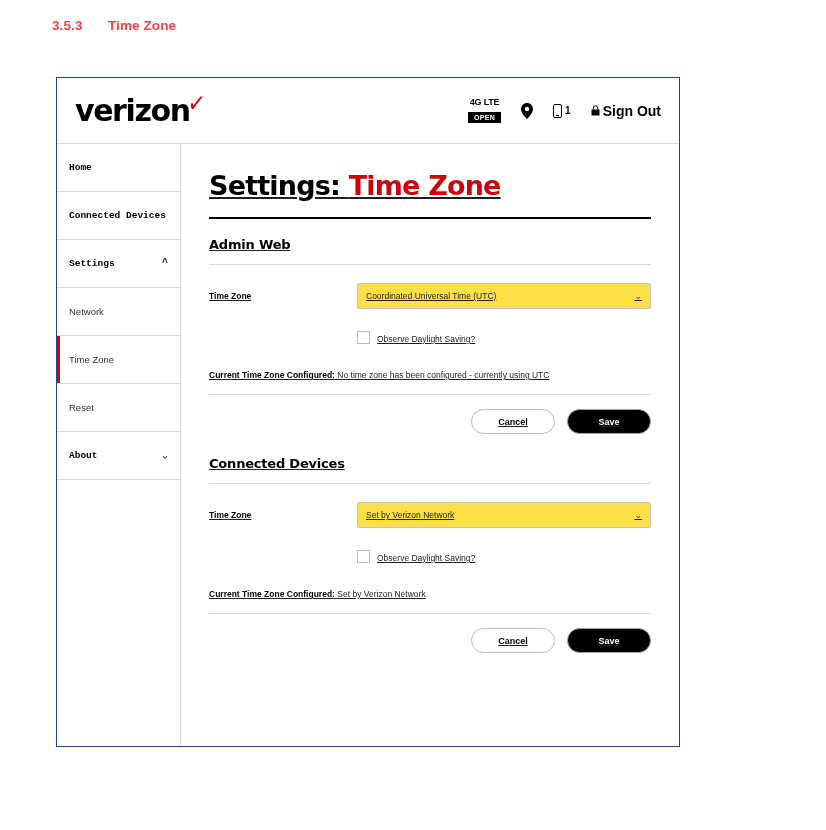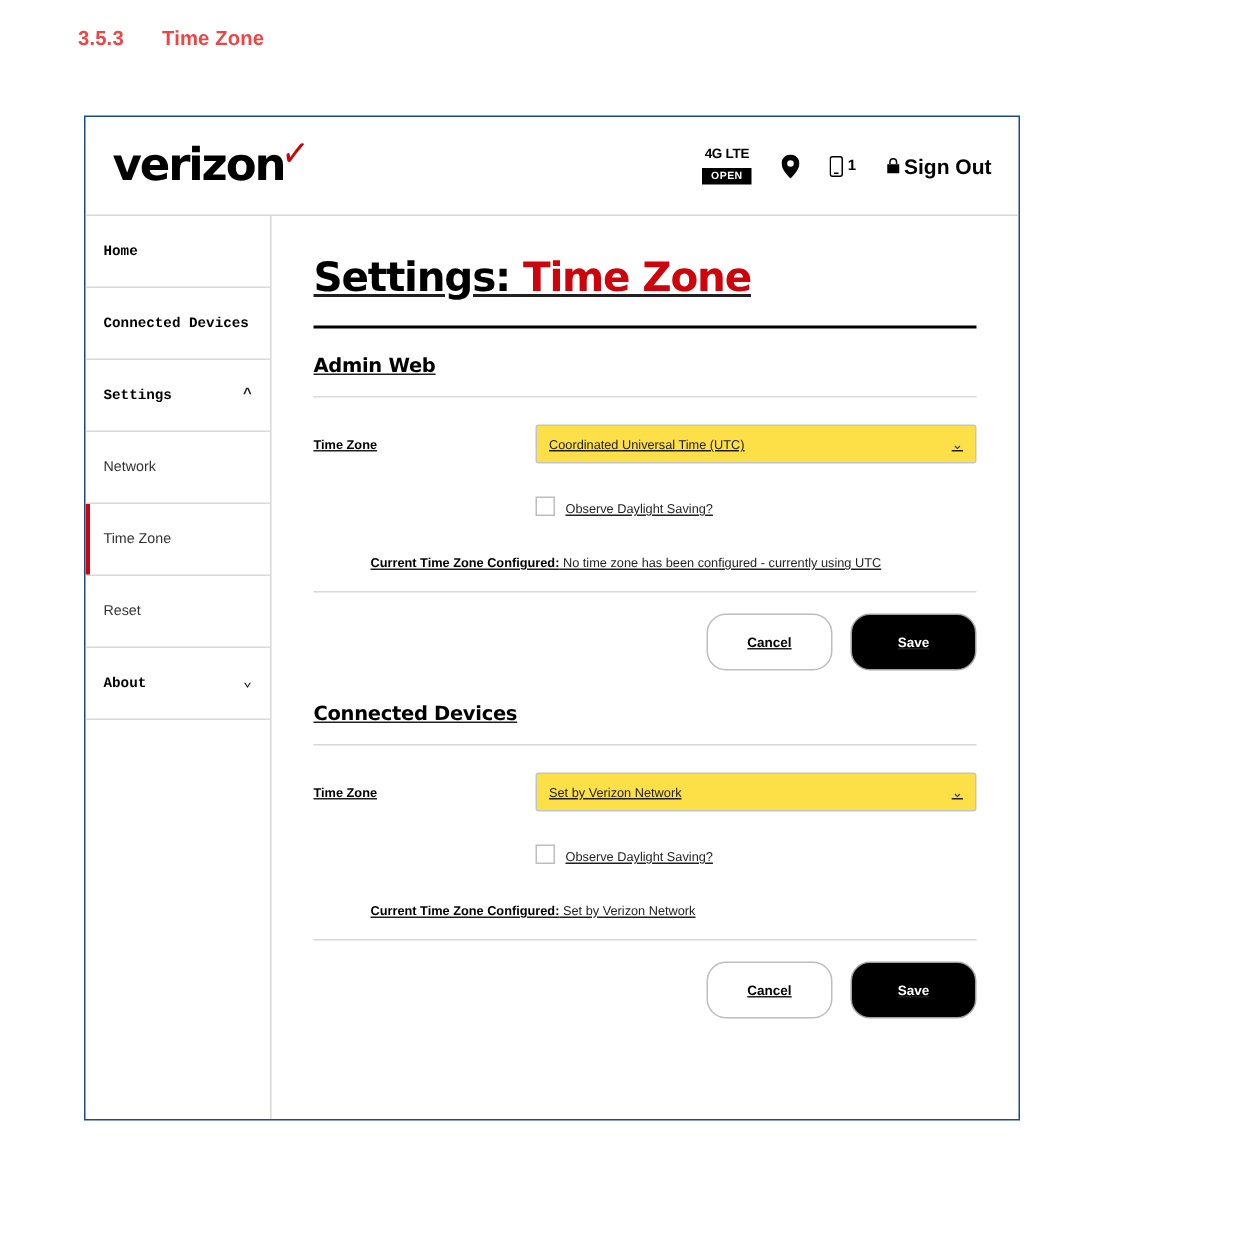--- a/index.html
+++ b/index.html
@@ -256,40 +256,39 @@
   }
   .check-label {
     font-size: 8.5px;
     color: #222;
   }
 
   .current-row {
     margin-top: 26px;
     font-size: 8.5px;
     color: #222;
-    margin-left: 38px;
   }
   .current-row b {
     color: #000;
   }
 
   .btn-rule {
     border: none;
     border-top: 1px solid #d8d8d8;
     margin: 14px 0 0 0;
   }
   .btn-row {
     display: flex;
     justify-content: flex-end;
     gap: 12px;
     margin-top: 14px;
   }
   .btn {
     width: 84px;
-    height: 38px;
+    height: 25px;
     border-radius: 13px;
     font-size: 9px;
     font-weight: bold;
     display: flex;
     align-items: center;
     justify-content: center;
     box-sizing: border-box;
   }
   .btn.cancel {
     border: 1px solid #bdbdbd;

